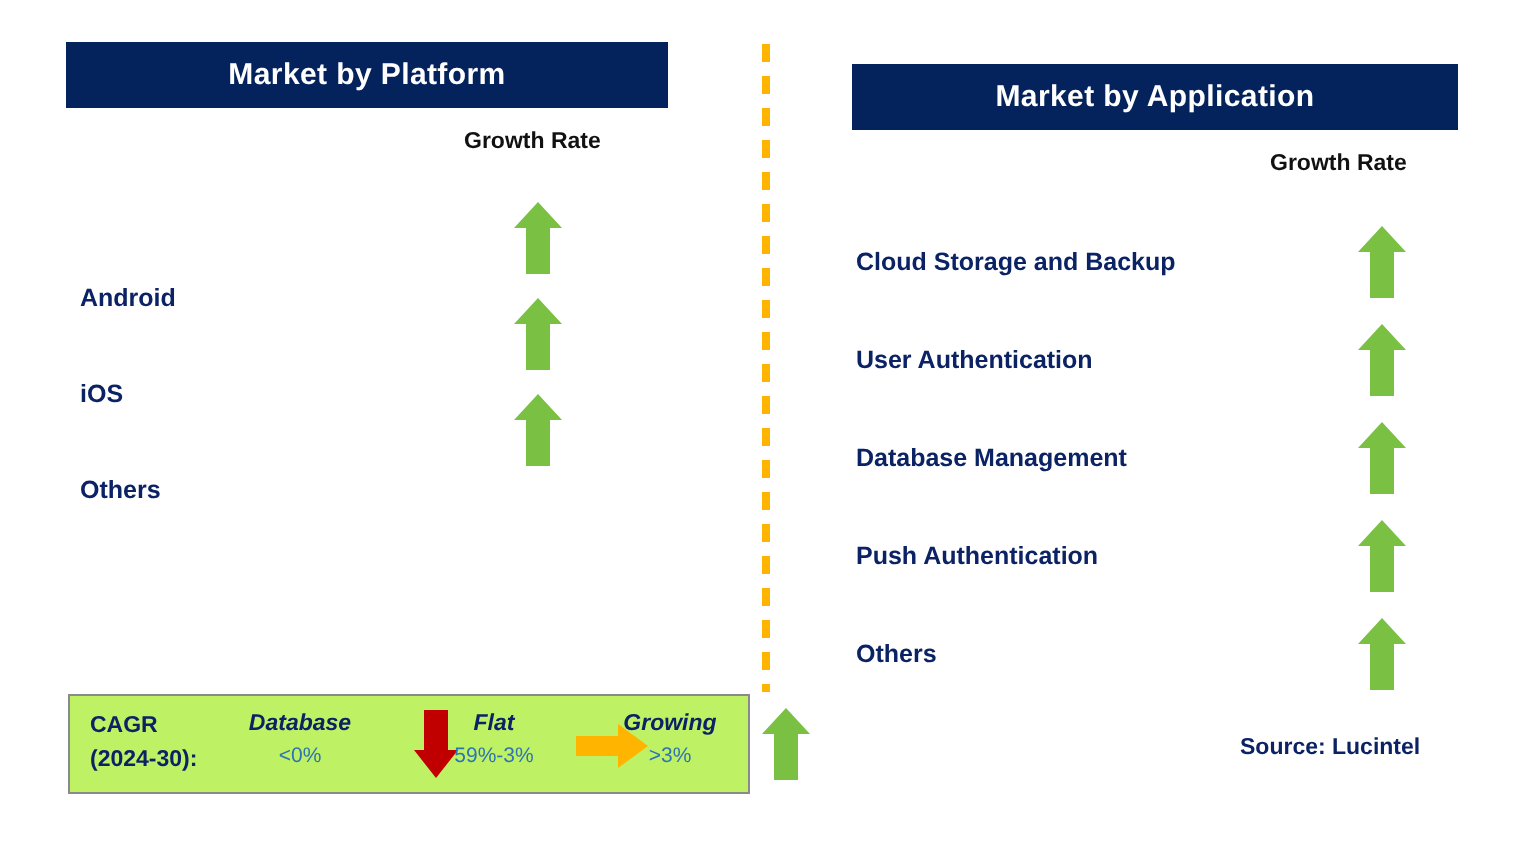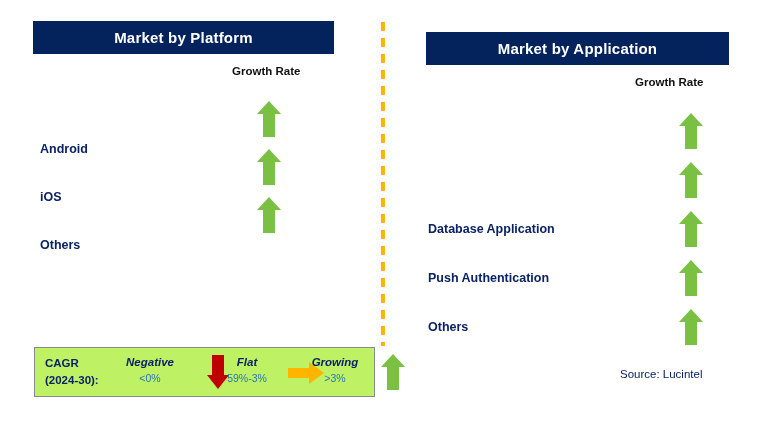--- a/index.html
+++ b/index.html
@@ -182,21 +182,21 @@
   #legend-arrow-negative { left: 171px; top: 6px; }
   #legend-arrow-flat     { left: 252px; top: 13px; }
   #legend-arrow-growing  { left: 345px; top: 5px; }
 
   
   #source {
     position: absolute;
     left: 620px;
     top: 368px;
     font-size: 11.5px;
-    font-weight: normal;
+    font-weight: bold;
     color: #0B2265;
     white-space: nowrap;
   }
 </style>
 </head>
 <body>
 
 <div class="panel" id="panel-left">
 
   <div class="panel-header" id="header-platform">Market by Platform</div>
@@ -237,37 +237,39 @@
 
 <div class="panel" id="panel-right">
 
   <div class="panel-header" id="header-application">Market by Application</div>
 
   <div class="growth-rate-label" id="growth-rate-right">Growth Rate</div>
 
   <div class="rows" id="rows-right">
 
     <div class="row">
-      <span class="row-arrow">
-        <svg class="arrow-up" viewBox="0 0 26 38" xmlns="http://www.w3.org/2000/svg" aria-hidden="true">
-          <polygon points="13,1 25,14 19,14 19,37 7,37 7,14 1,14" fill="#7AC143"></polygon>
-        </svg>
-      </span>
-    </div>
-
-    <div class="row">
-      <span class="row-arrow">
-        <svg class="arrow-up" viewBox="0 0 26 38" xmlns="http://www.w3.org/2000/svg" aria-hidden="true">
-          <polygon points="13,1 25,14 19,14 19,37 7,37 7,14 1,14" fill="#7AC143"></polygon>
-        </svg>
-      </span>
-    </div>
-
-    <div class="row">
-      <span class="row-label">Database Application</span>
+      <span class="row-label">Cloud Storage and Backup</span>
+      <span class="row-arrow">
+        <svg class="arrow-up" viewBox="0 0 26 38" xmlns="http://www.w3.org/2000/svg" aria-hidden="true">
+          <polygon points="13,1 25,14 19,14 19,37 7,37 7,14 1,14" fill="#7AC143"></polygon>
+        </svg>
+      </span>
+    </div>
+
+    <div class="row">
+      <span class="row-label">User Authentication</span>
+      <span class="row-arrow">
+        <svg class="arrow-up" viewBox="0 0 26 38" xmlns="http://www.w3.org/2000/svg" aria-hidden="true">
+          <polygon points="13,1 25,14 19,14 19,37 7,37 7,14 1,14" fill="#7AC143"></polygon>
+        </svg>
+      </span>
+    </div>
+
+    <div class="row">
+      <span class="row-label">Database Management</span>
       <span class="row-arrow">
         <svg class="arrow-up" viewBox="0 0 26 38" xmlns="http://www.w3.org/2000/svg" aria-hidden="true">
           <polygon points="13,1 25,14 19,14 19,37 7,37 7,14 1,14" fill="#7AC143"></polygon>
         </svg>
       </span>
     </div>
 
     <div class="row">
       <span class="row-label">Push Authentication</span>
       <span class="row-arrow">
@@ -293,21 +295,21 @@
 
 <div id="legend">
   <div class="legend-inner">
 
     <div class="legend-cagr">
       <span>CAGR</span><br>
       <span>(2024-30):</span>
     </div>
 
     <div class="legend-item" id="legend-negative">
-      <span class="legend-title">Negative</span>
+      <span class="legend-title">Database</span>
       <span class="legend-value">&lt;0%</span>
     </div>
 
     <span class="legend-arrow" id="legend-arrow-negative">
       <svg class="arrow-down" viewBox="0 0 24 36" xmlns="http://www.w3.org/2000/svg" aria-hidden="true">
         <polygon points="6,1 18,1 18,21 23,21 12,35 1,21 6,21" fill="#C00000"></polygon>
       </svg>
     </span>
 
     <div class="legend-item" id="legend-flat">

